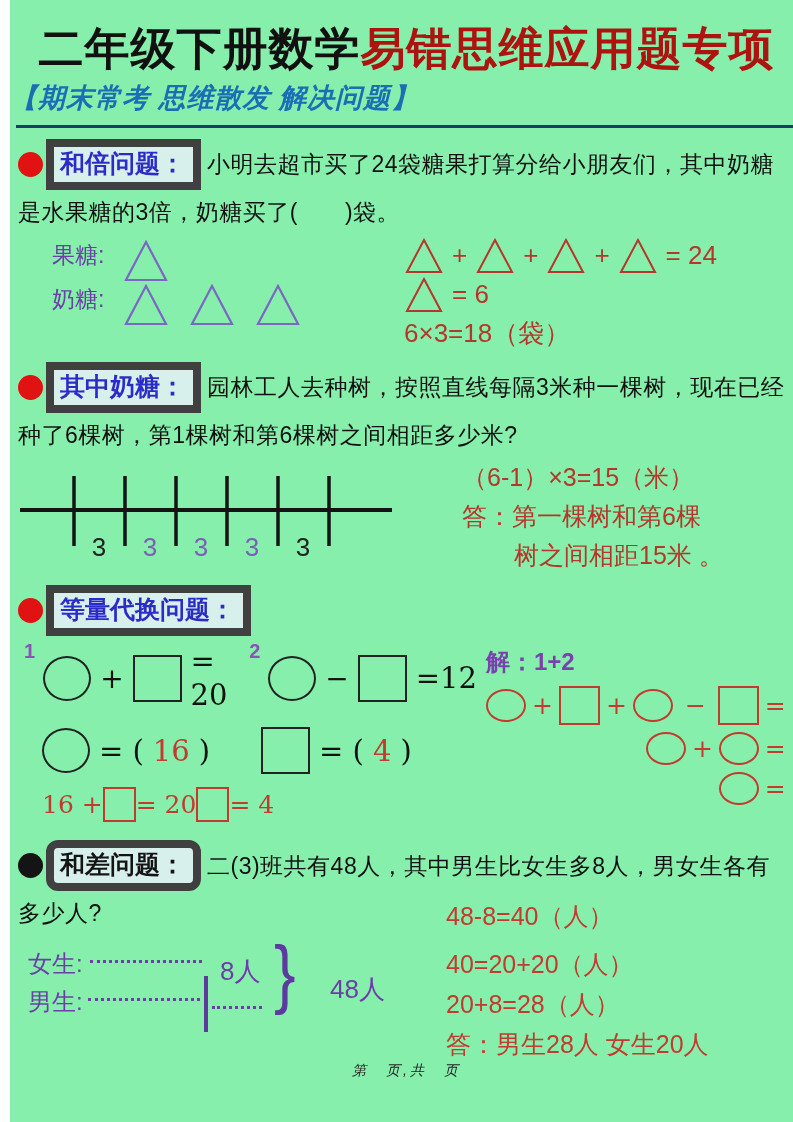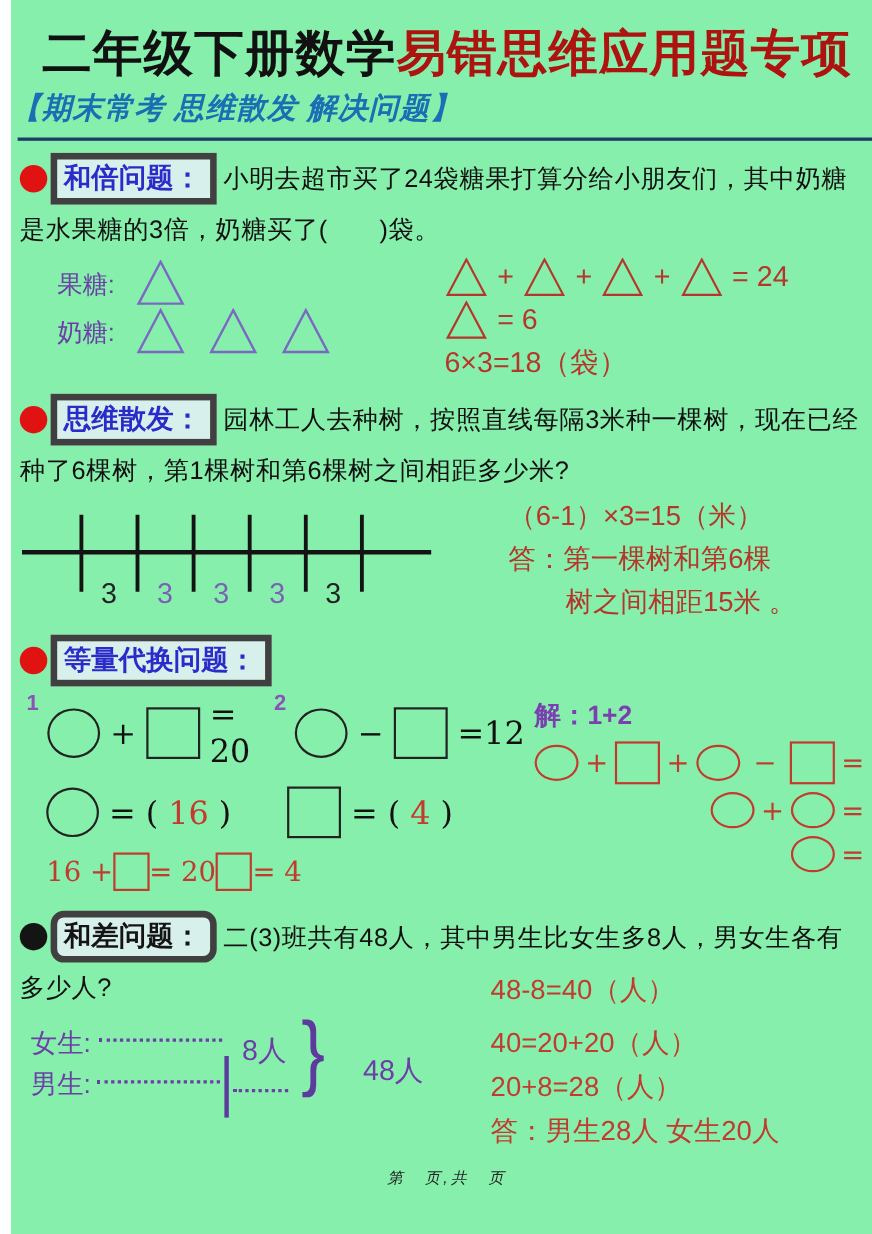--- a/index.html
+++ b/index.html
@@ -12,33 +12,33 @@
   .t-red{color:#ad1410;}
   .subtitle{font-size:27px;font-weight:bold;color:#1a6eb4;margin-top:4px;letter-spacing:1px;font-style:italic;}
   .rule{height:3px;background:#1e3c66;margin:9px 6px 0 6px;}
 
   
   .sec{padding:0 8px;}
   .sec-head{display:flex;align-items:center;margin-top:11px;}
   .bullet{width:25px;height:25px;border-radius:50%;flex:0 0 auto;margin-right:3px;}
   .red-bullet{background:#e11212;}
   .black-bullet{background:#141414;}
-  .label-box{background:#d8f0ec;border:6px solid #404040;padding:0 8px 2px 6px;
+  .label-box{background:#d8f0ec;border:8px solid #404040;padding:0 8px 2px 6px;
              font-size:25px;font-weight:bold;white-space:nowrap;}
   .blue-label{color:#2b2bca;}
   .black-label{color:#141414;border-radius:12px;}
   .body-text{font-size:23px;line-height:1.5;letter-spacing:0.5px;}
   .sec-head .body-text{margin-left:6px;white-space:nowrap;}
   .line2{margin-top:5px;}
 
   
   .cols{display:flex;}
   .s1-cols{margin-top:6px;}
   .s1-left{width:352px;flex:0 0 auto;padding-left:34px;padding-top:4px;}
-  .candy-row{display:flex;align-items:flex-end;gap:18px;margin-bottom:2px;}
+  .candy-row{display:flex;align-items:flex-start;gap:18px;margin-bottom:2px;}
   .purple-label{color:#6b3fa6;font-size:23px;padding-bottom:4px;}
   .tri-p polygon{fill:none;stroke:#7a68c2;stroke-width:2.2;}
   .tri-r polygon{fill:none;stroke:#b5372b;stroke-width:2;}
   .s1-right{color:#b5372b;font-size:26px;padding-top:2px;}
   .red-eq-row{display:flex;align-items:center;gap:8px;margin-bottom:3px;}
 
   
   .s2-cols{margin-top:4px;}
   .numline{flex:0 0 auto;}
   .numline text{font-size:26px;font-family:"Liberation Sans",sans-serif;}
@@ -152,21 +152,21 @@
           <span>= 6</span>
         </div>
         <div>6×3=18（袋）</div>
       </div>
     </div>
   </div>
 
   <div class="sec">
     <div class="sec-head">
       <span class="bullet red-bullet"></span>
-      <span class="label-box blue-label">思维散发：</span>
+      <span class="label-box blue-label">其中奶糖：</span>
       <span class="body-text">园林工人去种树，按照直线每隔3米种一棵树，现在已经</span>
     </div>
     <div class="body-text line2">种了6棵树，第1棵树和第6棵树之间相距多少米?</div>
 
     <div class="cols s2-cols">
       <svg class="numline" width="378" height="104" viewBox="0 0 378 104">
         <line x1="2" y1="54" x2="374" y2="54" stroke="#141414" stroke-width="4"></line>
         <line x1="56" y1="20" x2="56" y2="90" stroke="#141414" stroke-width="3.5"></line>
         <line x1="107" y1="20" x2="107" y2="90" stroke="#141414" stroke-width="3.5"></line>
         <line x1="158" y1="20" x2="158" y2="90" stroke="#141414" stroke-width="3.5"></line>

